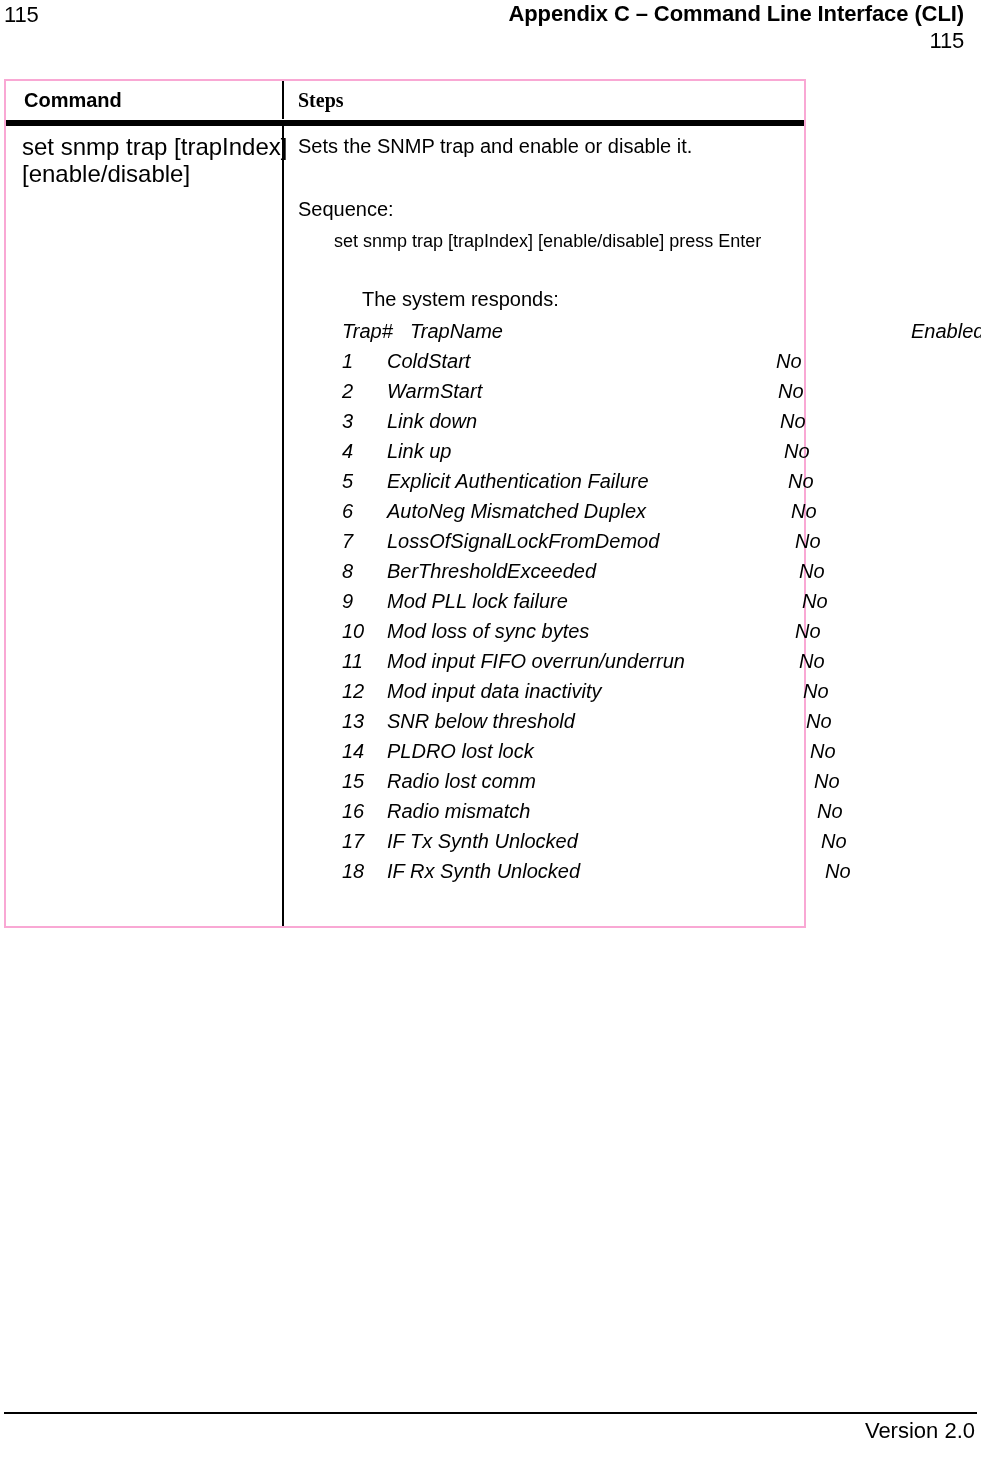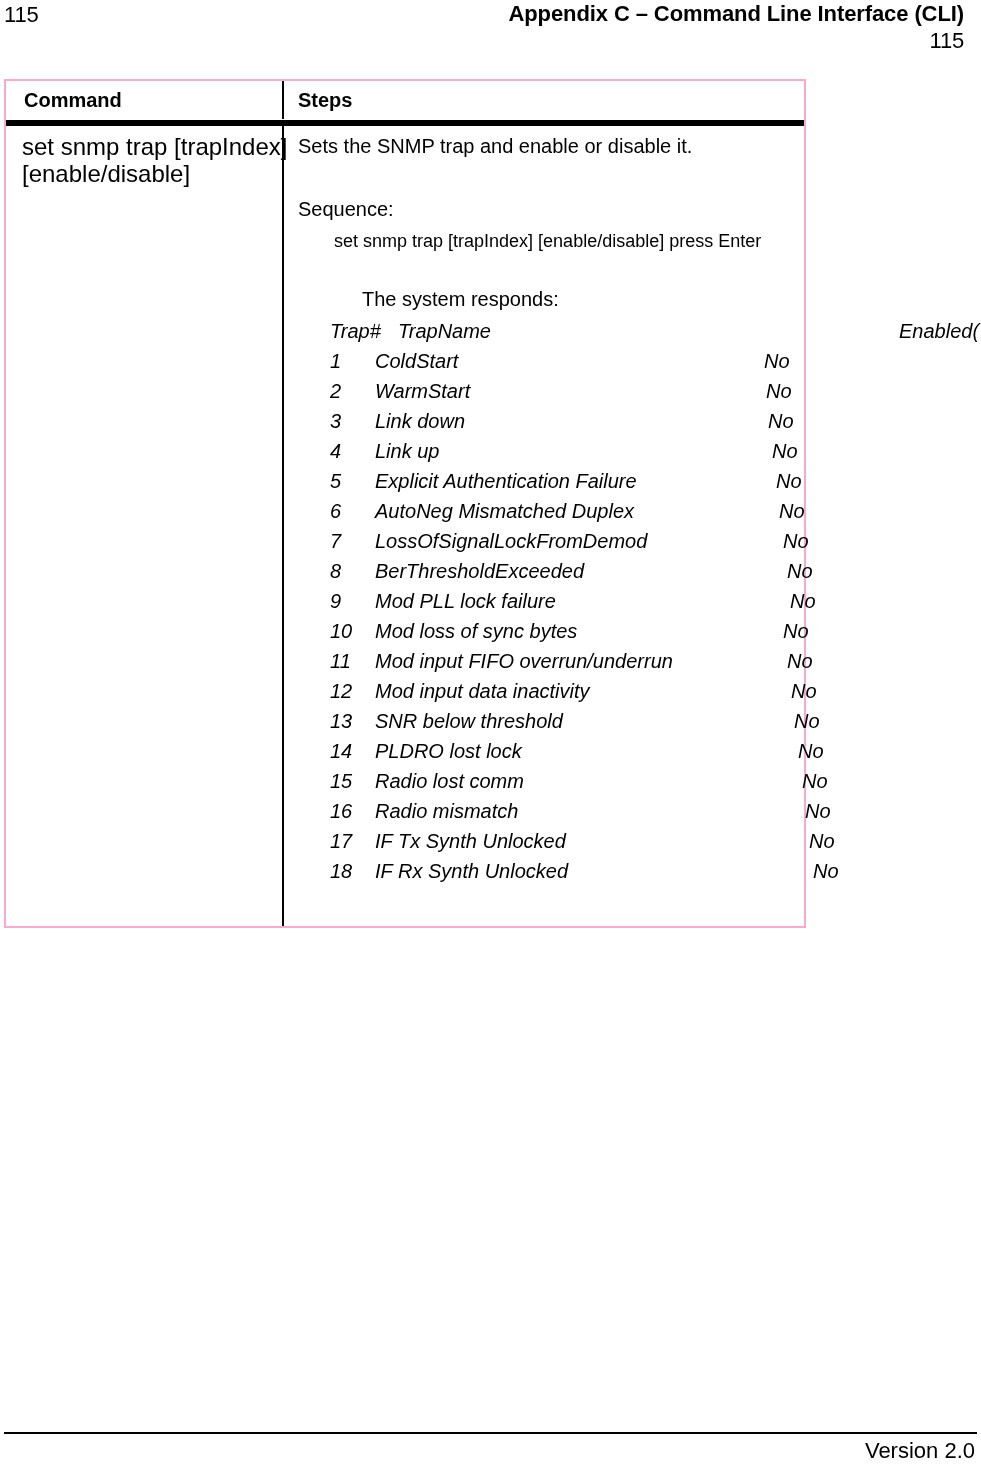--- a/index.html
+++ b/index.html
@@ -87,21 +87,21 @@
     height: 38px;
   }
   .th {
     position: absolute;
     top: 7px;
     font-size: 20px;
     line-height: 24px;
     font-weight: bold;
   }
   .th.command { left: 18px; }
-  .th.steps   { left: 292px; }
+  .th.steps   { left: 292px; font-family: Liberation Serif, serif; }
 
   .thick-rule {
     position: absolute;
     left: 0;
     top: 39px;
     width: 100%;
     height: 6px;
     background: #000000;
   }
 
@@ -130,21 +130,21 @@
     white-space: nowrap;
   }
   .steps-desc    { position: absolute; left: 0;  top: 0px; }
   .steps-seq-lbl { position: absolute; left: 0;  top: 63px; }
   .steps-seq-cmd { position: absolute; left: 36px; top: 95px; font-size: 18px; }
   .steps-resp    { position: absolute; left: 36px; top: 153px; margin-left: 28px; }
 
   
   .trap-list {
     position: absolute;
-    left: 0;
+    left: 12px;
     top: 183px;
     width: 100%;
     text-align: right;
   }
   .trap-row {
     position: relative;
     height: 30px;
     font-style: italic;
     font-size: 20px;
     line-height: 30px;
@@ -166,21 +166,21 @@
   }
   .trap-row.header-row .t-num  { left: 32px; }
   .trap-row.header-row .t-name { left: 100px; }
 
   
   .page-footer {
     position: absolute;
     left: 0;
     bottom: 0;
     width: 981px;
-    height: 52px;
+    height: 72px;
   }
   .footer-rule {
     position: absolute;
     left: 4px;
     right: 4px;
     top: 0;
     height: 2px;
     background: #000000;
   }
   .footer-version {

